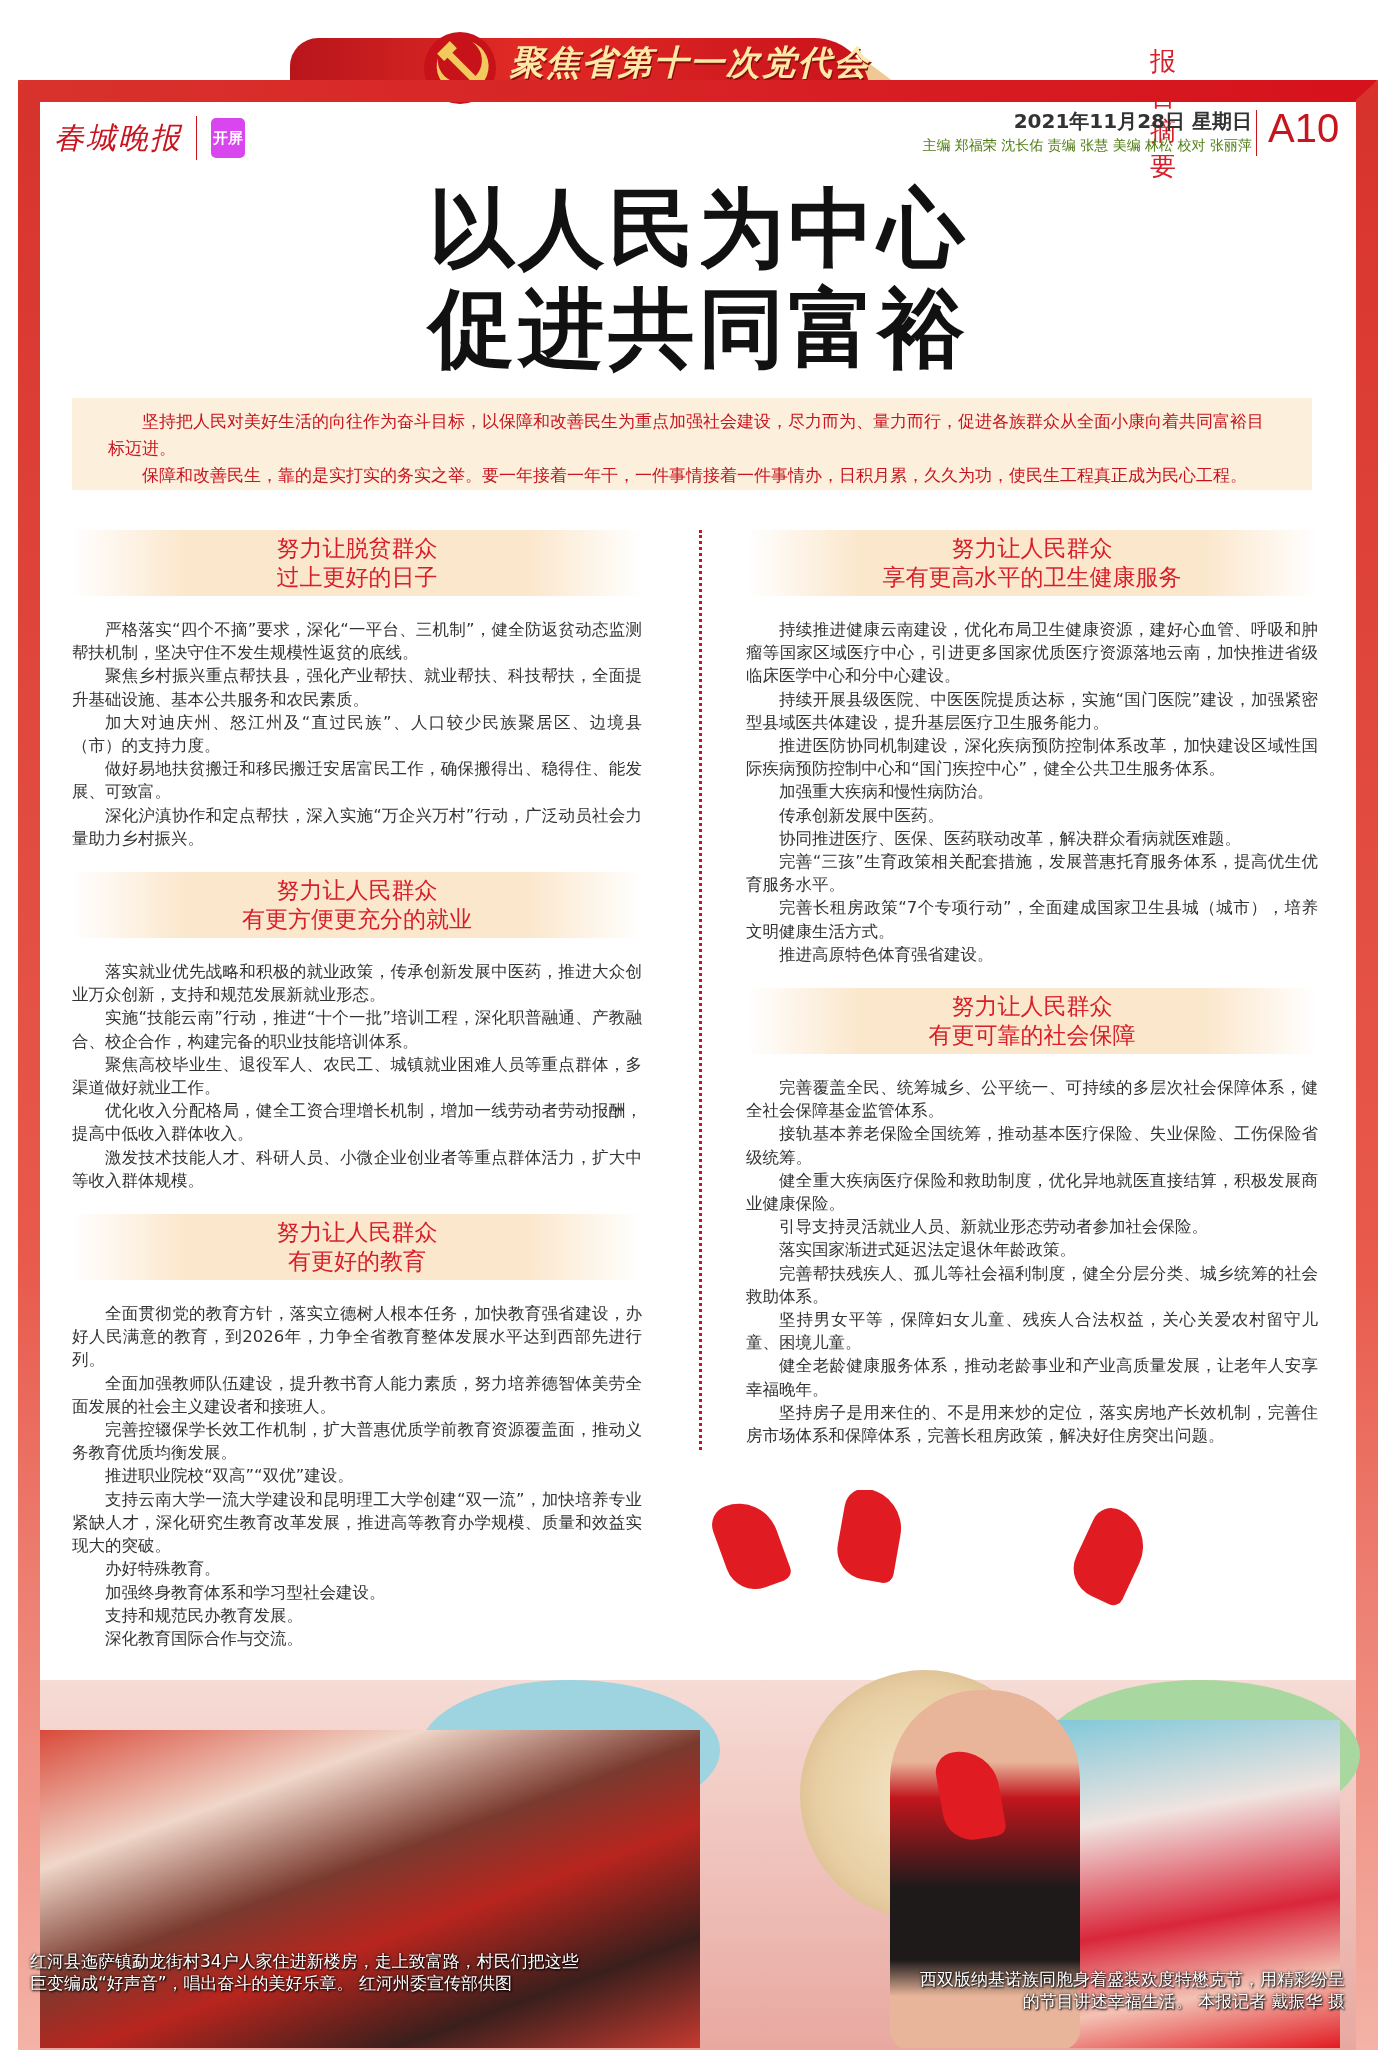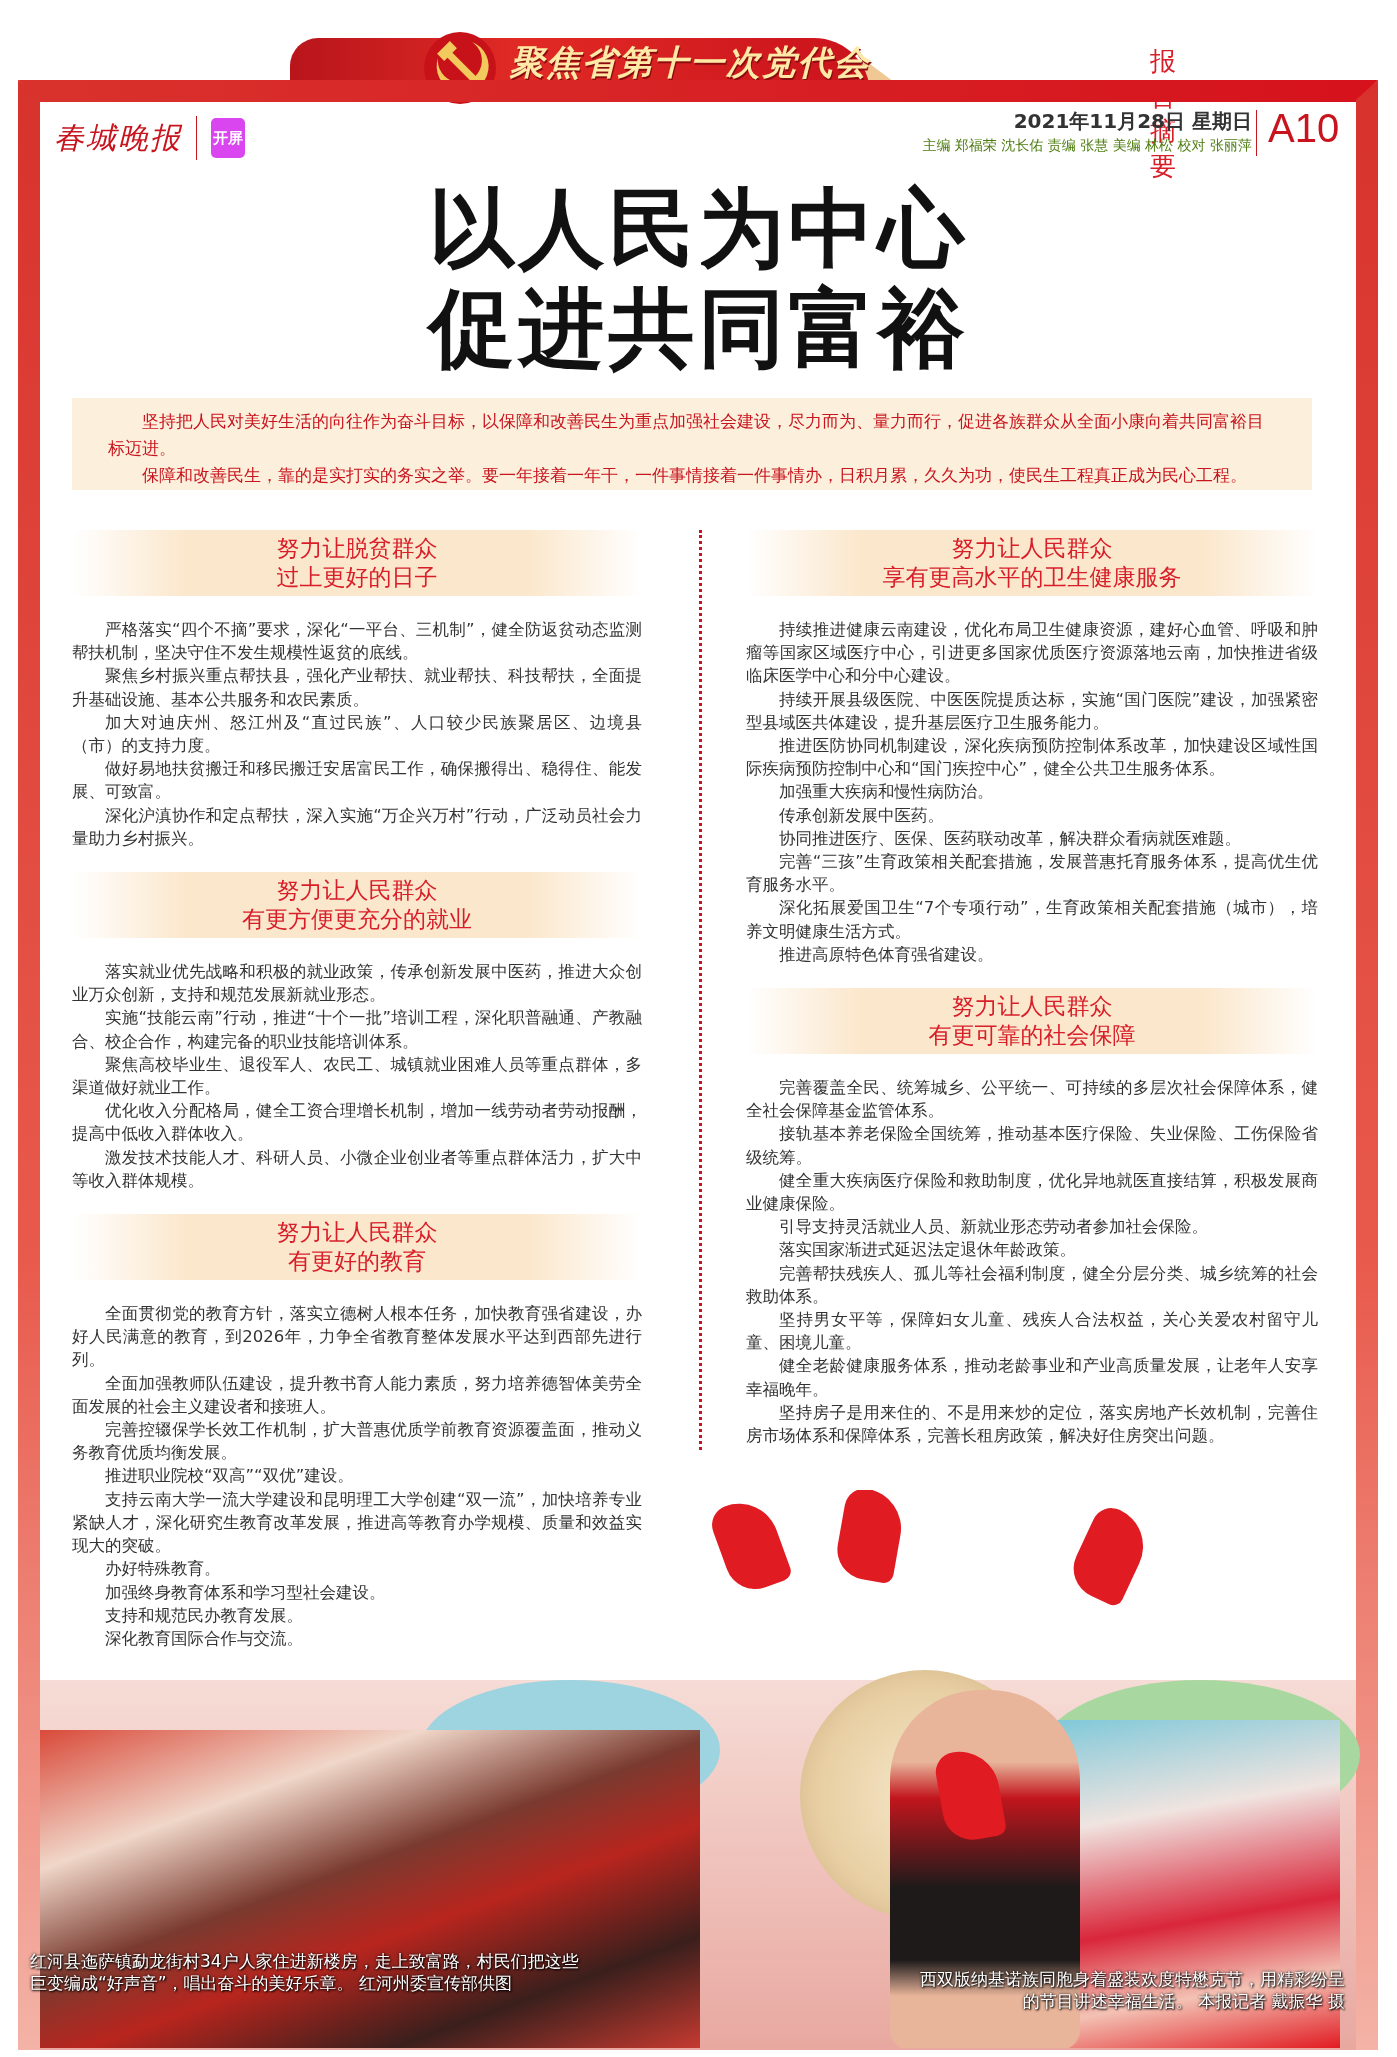--- a/index.html
+++ b/index.html
@@ -138,21 +138,21 @@
       <div>努力让人民群众</div>
       <div>享有更高水平的卫生健康服务</div>
     </div>
     <p>持续推进健康云南建设，优化布局卫生健康资源，建好心血管、呼吸和肿瘤等国家区域医疗中心，引进更多国家优质医疗资源落地云南，加快推进省级临床医学中心和分中心建设。</p>
     <p>持续开展县级医院、中医医院提质达标，实施“国门医院”建设，加强紧密型县域医共体建设，提升基层医疗卫生服务能力。</p>
     <p>推进医防协同机制建设，深化疾病预防控制体系改革，加快建设区域性国际疾病预防控制中心和“国门疾控中心”，健全公共卫生服务体系。</p>
     <p>加强重大疾病和慢性病防治。</p>
     <p>传承创新发展中医药。</p>
     <p>协同推进医疗、医保、医药联动改革，解决群众看病就医难题。</p>
     <p>完善“三孩”生育政策相关配套措施，发展普惠托育服务体系，提高优生优育服务水平。</p>
-    <p>深化拓展爱国卫生“7个专项行动”，生育政策相关配套措施（城市），培养文明健康生活方式。</p>
+    <p>完善长租房政策“7个专项行动”，全面建成国家卫生县城（城市），培养文明健康生活方式。</p>
     <p>推进高原特色体育强省建设。</p>
   </div>
   <div class="section">
     <div class="section-head">
       <div>努力让人民群众</div>
       <div>有更可靠的社会保障</div>
     </div>
     <p>完善覆盖全民、统筹城乡、公平统一、可持续的多层次社会保障体系，健全社会保障基金监管体系。</p>
     <p>接轨基本养老保险全国统筹，推动基本医疗保险、失业保险、工伤保险省级统筹。</p>
     <p>健全重大疾病医疗保险和救助制度，优化异地就医直接结算，积极发展商业健康保险。</p>

